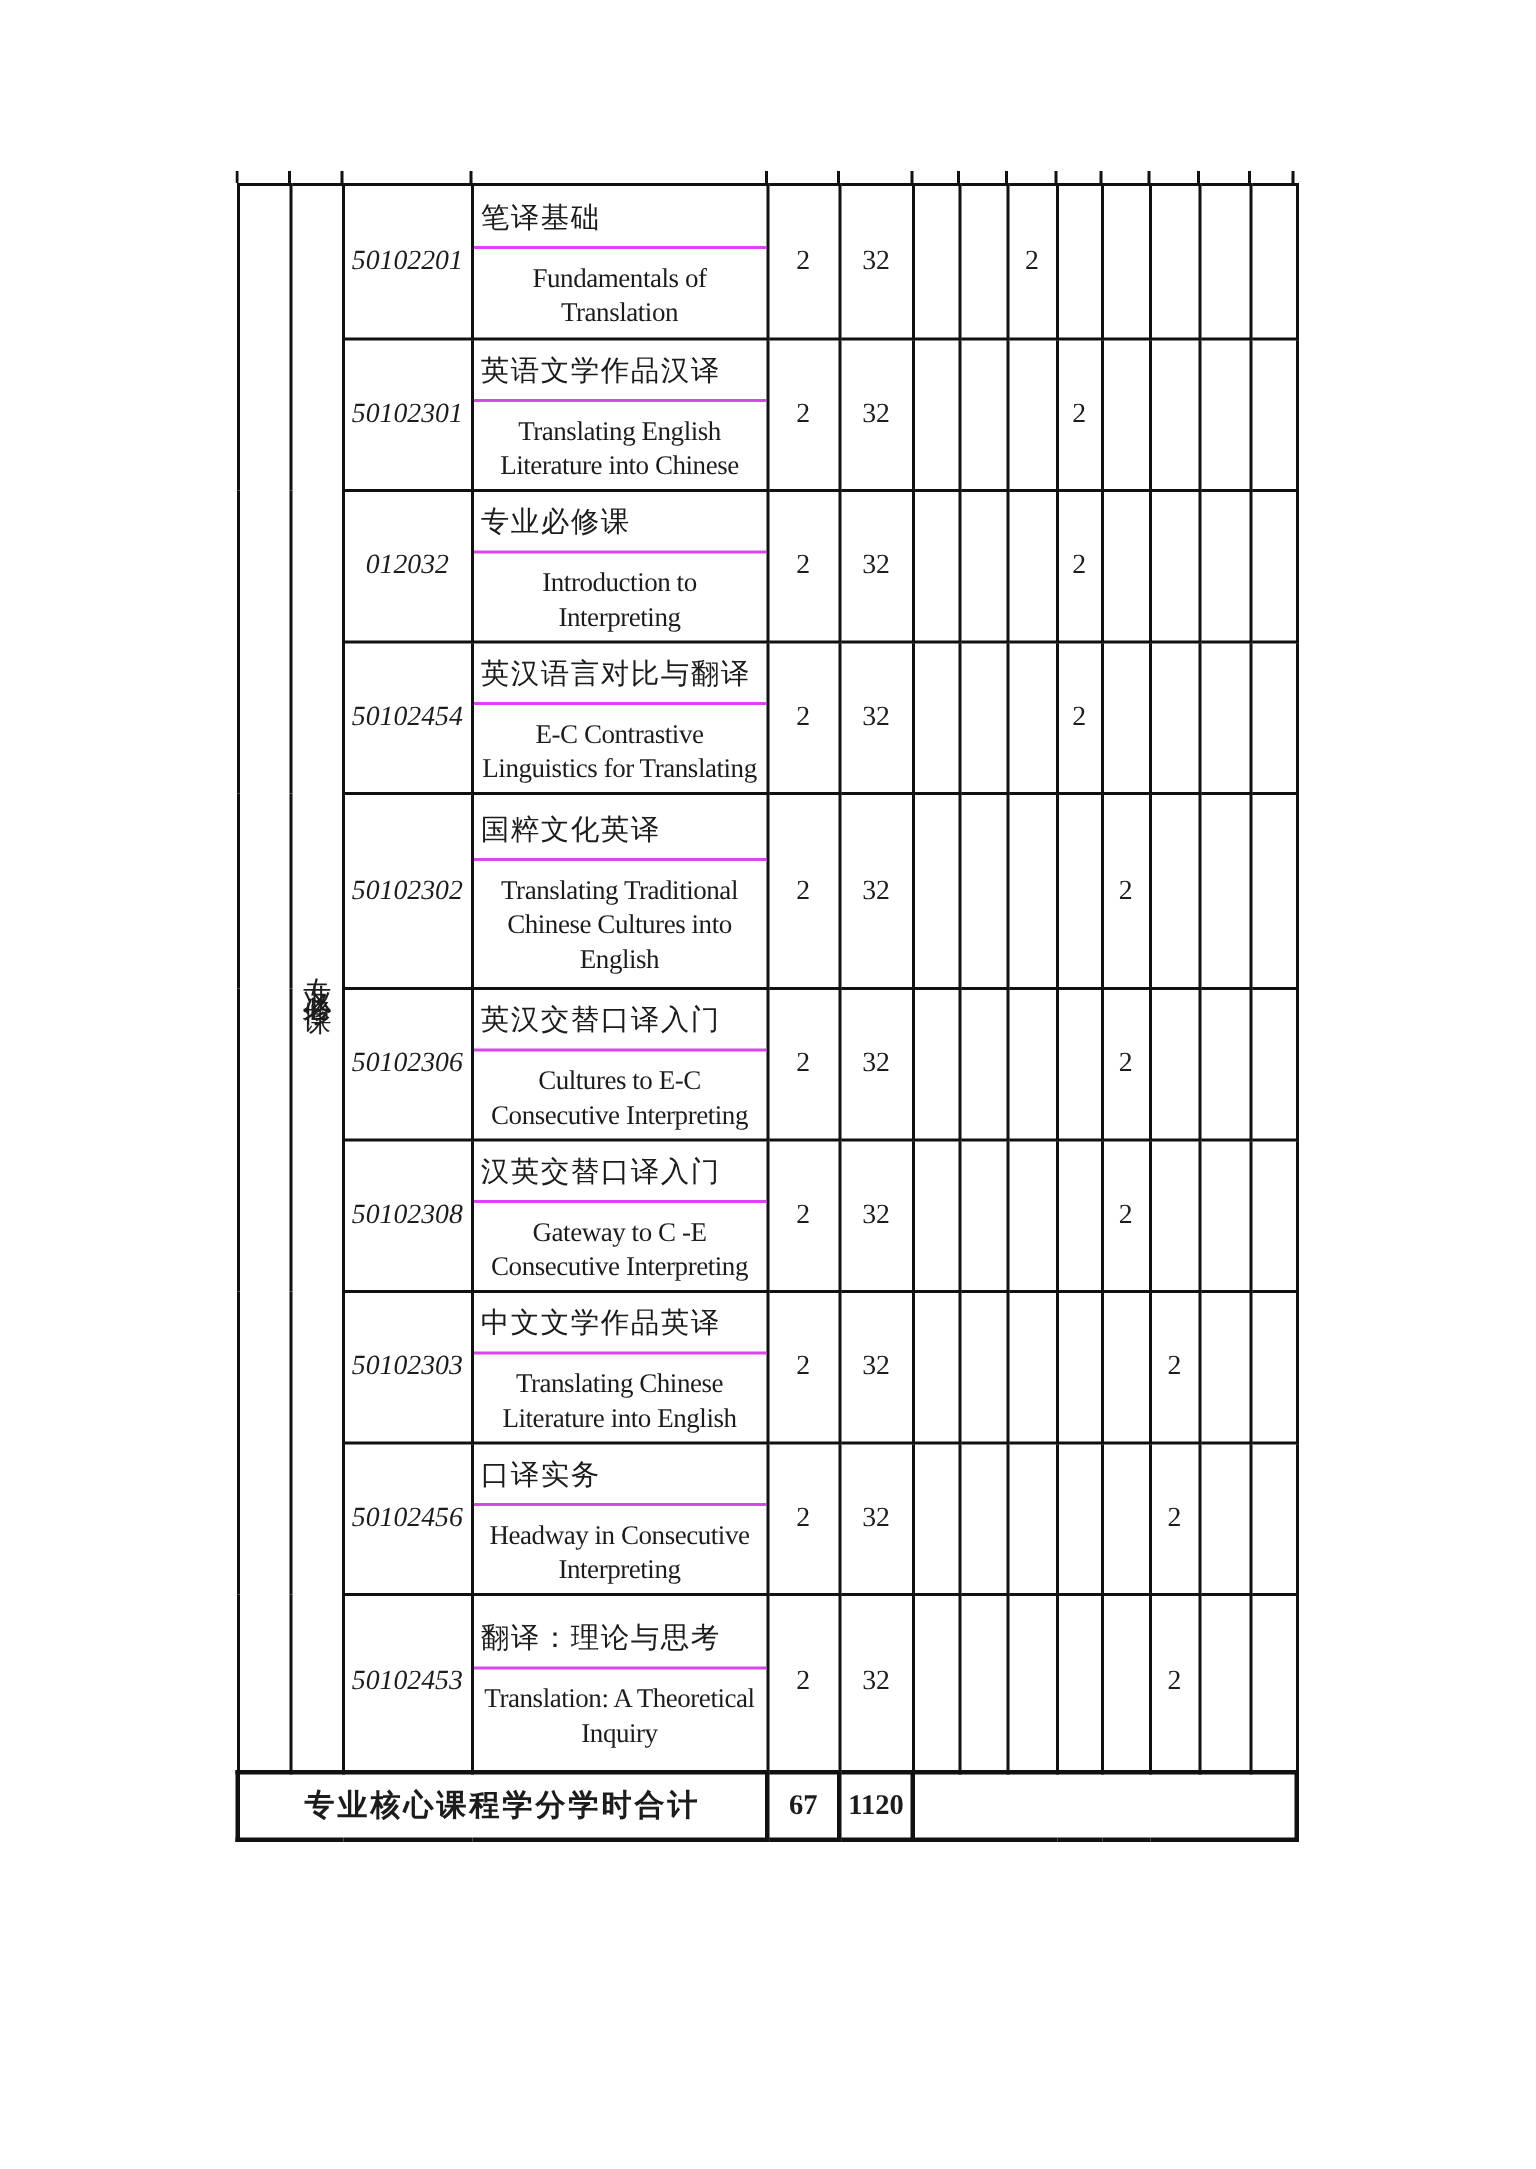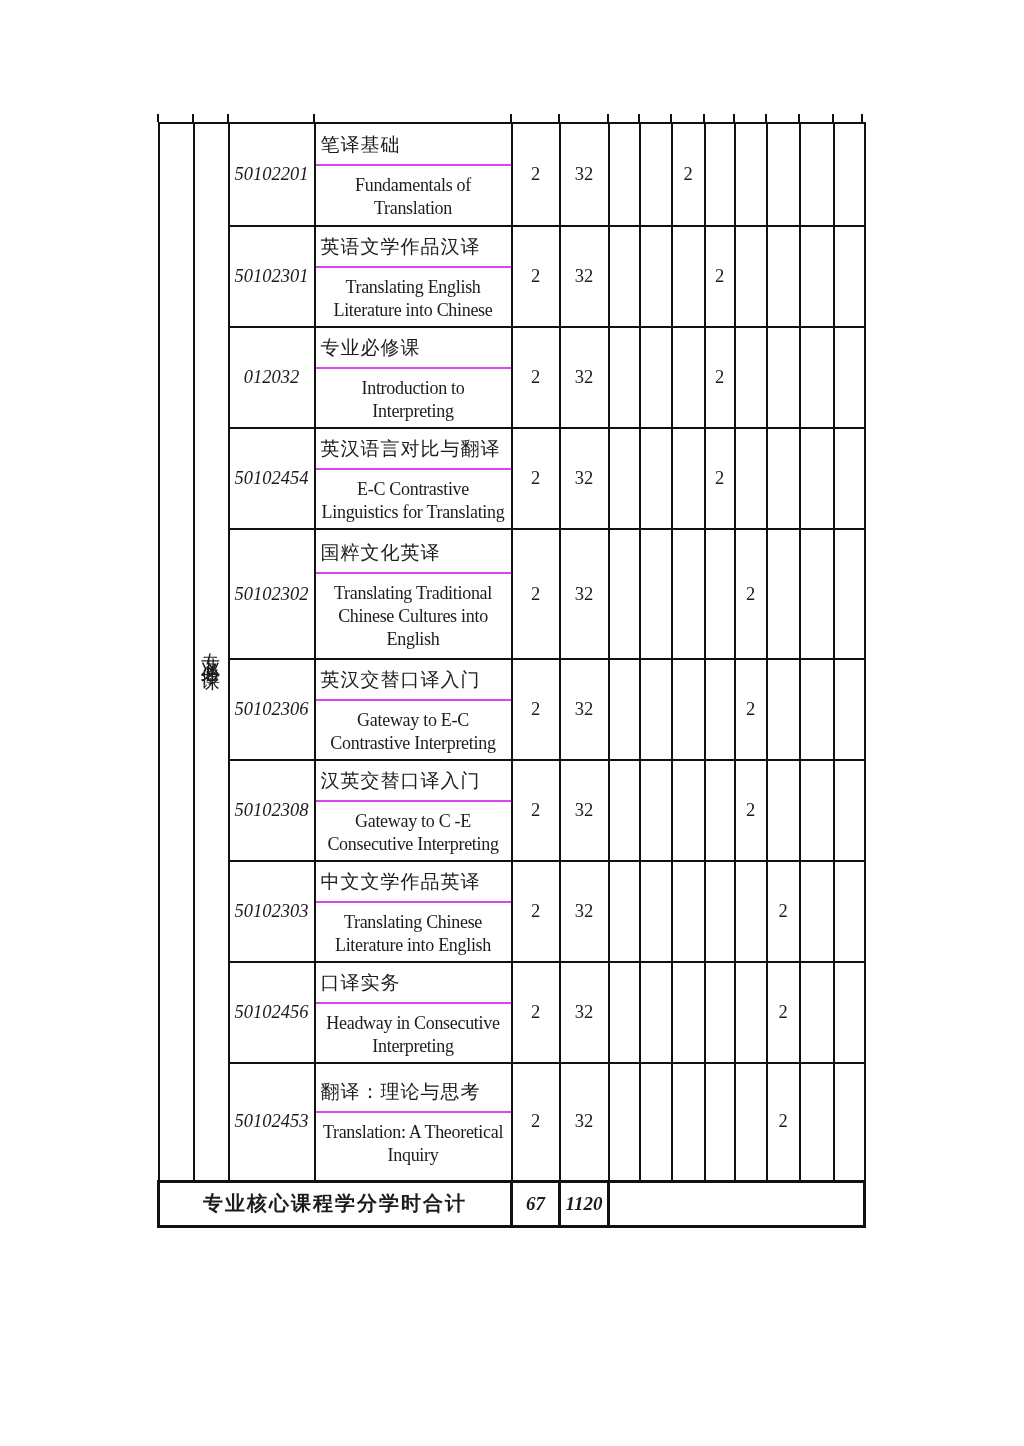--- a/index.html
+++ b/index.html
@@ -24,21 +24,21 @@
   td.code{font-size:18.5px;font-style:italic;}
 
   td.name{text-align:left;vertical-align:top;}
   td.name .cn{height:39px;border-bottom:2px solid #d946ef;display:flex;align-items:center;
               padding:0 5px;font-size:19px;letter-spacing:1px;}
   td.name .en{padding:8px 5px 4px 5px;font-size:18px;line-height:23px;letter-spacing:-0.3px;}
 
   tr.total td{border:3px solid #111;font-weight:bold;}
   tr.total .t-label{font-family:"Liberation Sans","DejaVu Sans",sans-serif;
                     font-size:20px;letter-spacing:2px;}
-  tr.total .t-num{font-size:19px;font-style:italic;}
+  tr.total .t-num{font-size:19px;}
 </style>
 </head>
 <body>
 
 <div class="page">
 
   <svg class="stubs" width="708" height="8">
     <g fill="#111">
       <rect x="0" y="0" width="2" height="8"></rect>
         <rect x="35" y="0" width="2" height="8"></rect>
@@ -166,21 +166,21 @@
       <td class="sem">2</td>
       <td class="sem"></td>
       <td class="sem"></td>
       <td class="sem"></td>
     </tr>
 
     <tr style="height:98px">
       <td class="code">50102306</td>
       <td class="name">
         <div class="cn">英汉交替口译入门</div>
-        <div class="en">Gateway to E-C Contrastive Interpreting</div>
+        <div class="en">Cultures to E-C Consecutive Interpreting</div>
       </td>
       <td>2</td>
       <td>32</td>
       <td class="sem"></td>
       <td class="sem"></td>
       <td class="sem"></td>
       <td class="sem"></td>
       <td class="sem">2</td>
       <td class="sem"></td>
       <td class="sem"></td>

